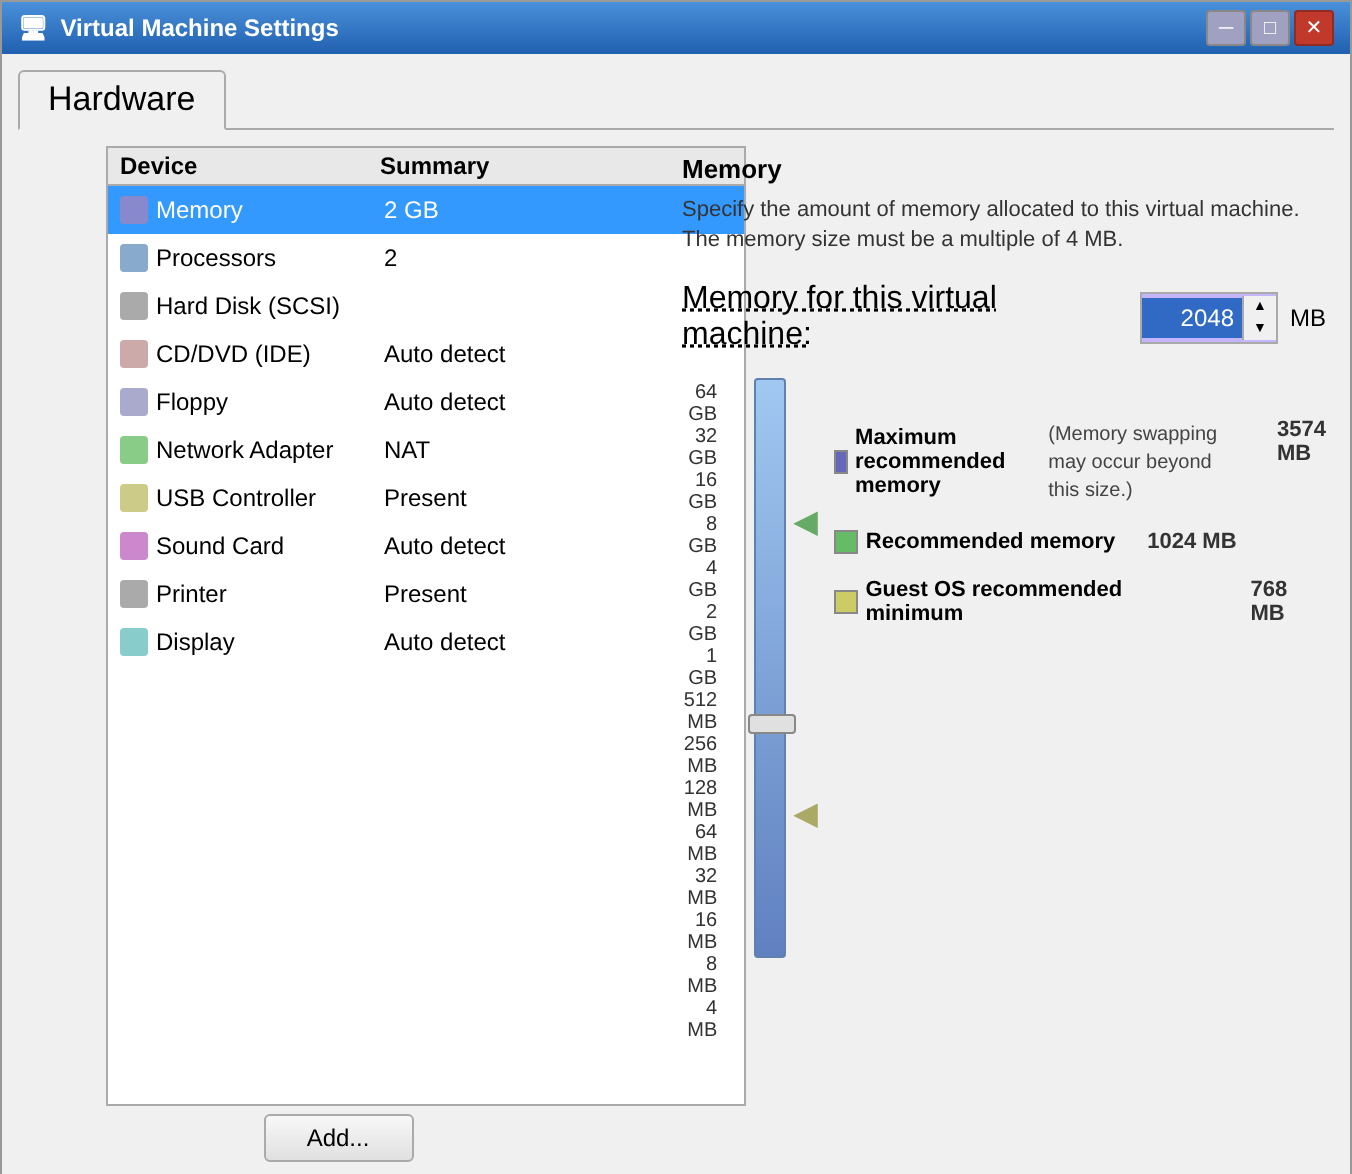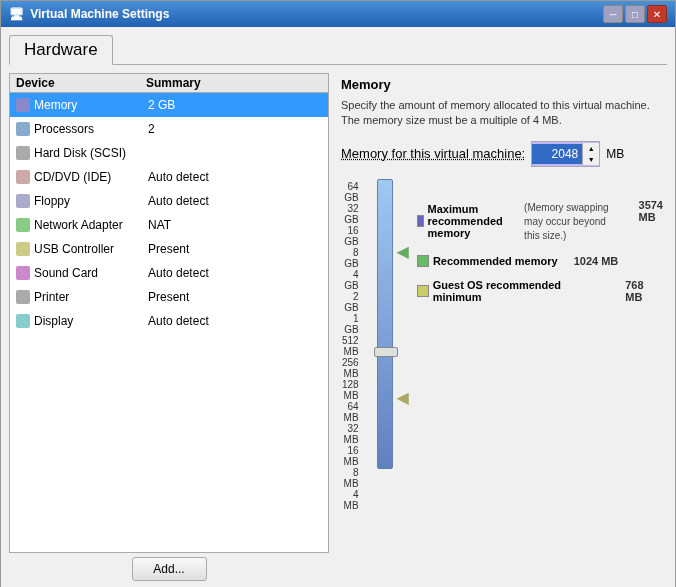--- a/index.html
+++ b/index.html
@@ -87,20 +87,21 @@
     .left-panel {
       width: 320px;
       flex-shrink: 0;
     }
     .device-table {
       border: 1px solid #aaa;
       background: white;
       width: 100%;
       height: 480px;
       overflow-y: auto;
+      margin-left: 44px;
     }
     .device-table-header {
       display: flex;
       background: #e8e8e8;
       border-bottom: 1px solid #aaa;
       padding: 2px 6px;
       font-weight: bold;
     }
     .col-device { width: 130px; }
     .col-summary { flex: 1; }
@@ -146,21 +147,21 @@
       margin-bottom: 12px;
       line-height: 1.4;
     }
     .memory-input-row {
       display: flex;
       align-items: center;
       margin-bottom: 12px;
       gap: 6px;
     }
     .memory-input-label {
-      font-size: 13px;
+      font-size: 16px;
       text-decoration: underline;
       text-decoration-style: dotted;
     }
     .memory-input-wrapper {
       display: flex;
       align-items: center;
       border: 1px solid #aaa;
       background: #c4b5fd;
       height: 26px;
       justify-content: flex-end;

